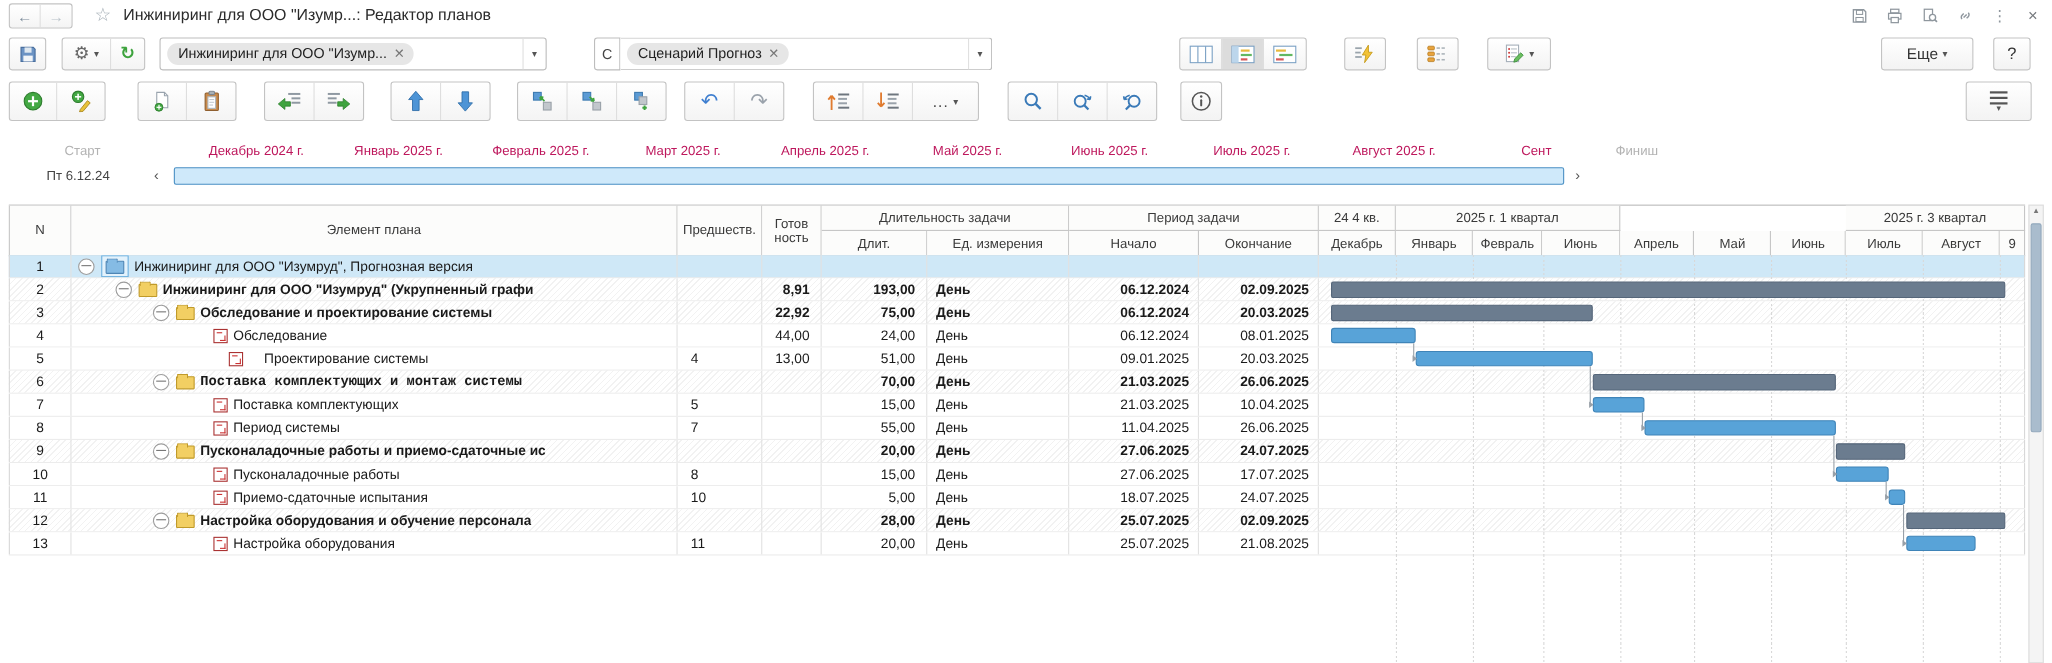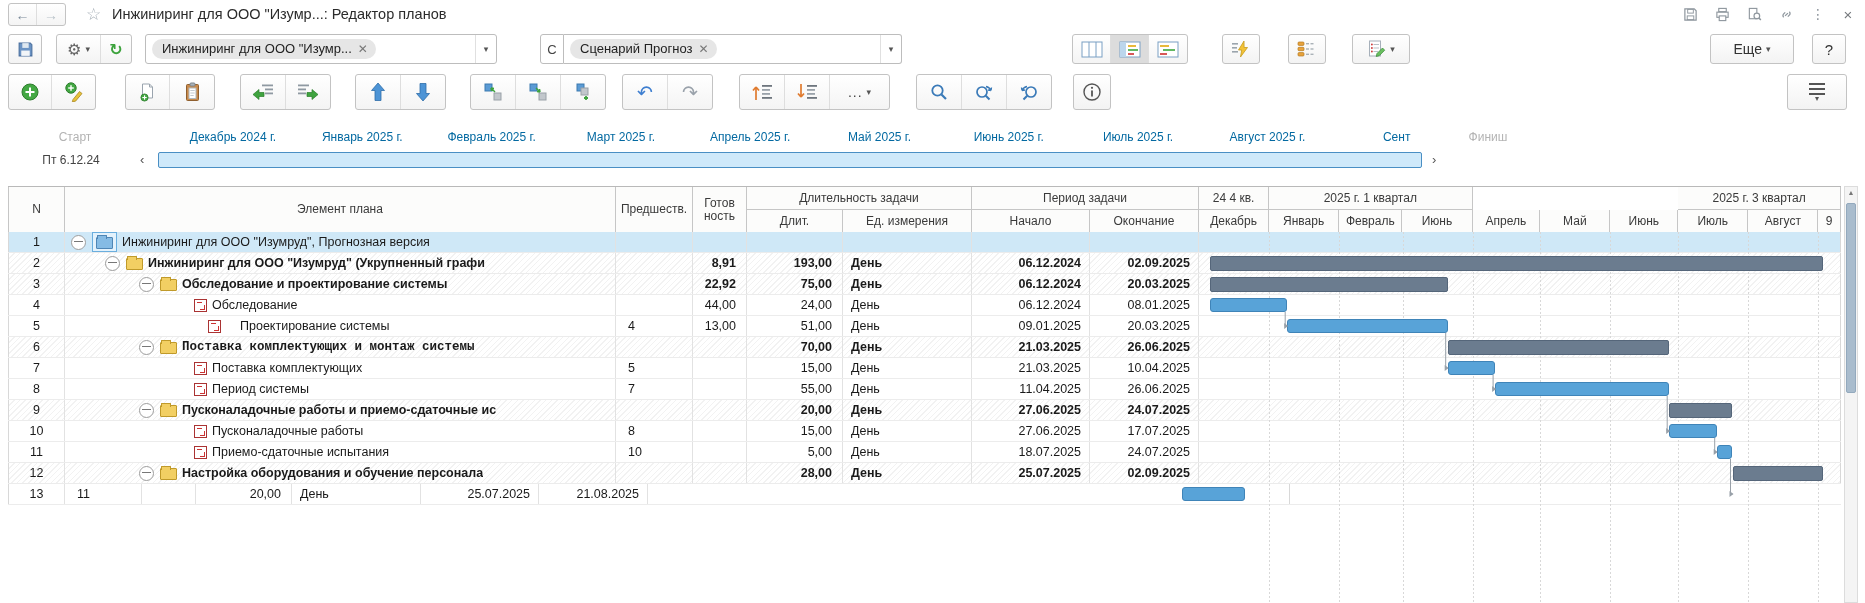--- a/index.html
+++ b/index.html
@@ -19,21 +19,21 @@
   .tb-ic{color:#8f979e;display:flex;align-items:center;justify-content:center;width:20px;height:20px;}
   .title{font-size:14.5px;color:#2b2b2b;white-space:nowrap;}
   .star{color:#a7b0b8;font-size:17px;}
   
   .combo{border:1px solid #bdbdbd;border-radius:3px;background:#fff;display:flex;align-items:center;box-sizing:border-box;height:30px;}
   .chip{background:#e6e6e6;border-radius:10px;padding:2px 8px 3px 10px;margin-left:6px;font-size:13px;color:#222;
         display:flex;align-items:center;white-space:nowrap;max-width:100%;overflow:hidden;}
   .chip .x{color:#777;margin-left:6px;font-size:12px;}
   .combo .dd{margin-left:auto;width:20px;align-self:stretch;display:flex;align-items:center;justify-content:center;border-left:1px solid #e0e0e0;}
   
-  .tl-lab{position:absolute;transform:translateX(-50%);font-size:12px;color:#0369a1;white-space:nowrap;}
+  .tl-lab{position:absolute;transform:translateX(-50%);font-size:12px;color:#be185d;white-space:nowrap;}
   .tl-gray{color:#b3b3b3;}
   .tl-track{position:absolute;border:1px solid #4a8fc4;background:#cfe9fa;border-radius:2px;box-sizing:border-box;}
   .tl-ch{position:absolute;color:#555;font-size:13px;}
   
   #tableArea{position:absolute;left:8px;top:186px;width:1850px;height:417px;}
   #thead{position:absolute;left:0;top:0;height:46px;width:1833px;border-top:1px solid #b9b9b9;}
   .hc{position:absolute;box-sizing:border-box;border-right:1px solid #c6c6c6;border-bottom:1px solid #c6c6c6;
       background:#fcfcfb;font-size:12px;color:#3a3a3a;display:flex;align-items:center;justify-content:center;
       text-align:center;line-height:13px;overflow:hidden;white-space:nowrap;}
   .hc.first{border-left:1px solid #c6c6c6;}
@@ -654,20 +654,25 @@
         <div class="tc c-dur" style="width: 96px;">28,00</div>
         <div class="tc c-unit" style="width: 129px;">День</div>
         <div class="tc c-start" style="width: 118px;">25.07.2025</div>
         <div class="tc c-end" style="width: 109px;">02.09.2025</div>
         <div class="tc c-gantt" style="width: 642px;">
           <div class="bar summary" style="left: 533.5px; width: 90.4px;"></div>
         </div>
       </div>
       <div class="trow">
         <div class="tc c-num first" style="width: 57px;">13</div>
+        <div class="tc c-name" style="width: 551px; padding-left: 108px; gap: 5px;">
+          <span style="width: 16px; flex: 0 0 auto; display: flex; justify-content: flex-start;"></span>
+          <span class="taskic"></span>
+          <span style="overflow: hidden;">Настройка оборудования</span>
+        </div>
         <div class="tc c-pred" style="width: 77px;">11</div>
         <div class="tc c-ready" style="width: 54px;"></div>
         <div class="tc c-dur" style="width: 96px;">20,00</div>
         <div class="tc c-unit" style="width: 129px;">День</div>
         <div class="tc c-start" style="width: 118px;">25.07.2025</div>
         <div class="tc c-end" style="width: 109px;">21.08.2025</div>
         <div class="tc c-gantt" style="width: 642px;">
           <div class="bar task" style="left: 533.5px; width: 63.3px;"></div>
         </div>
       </div>

